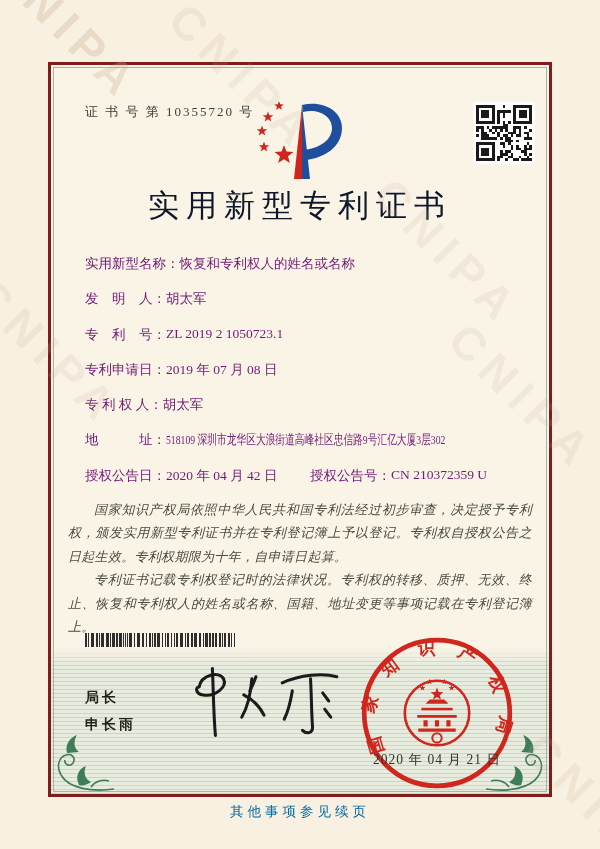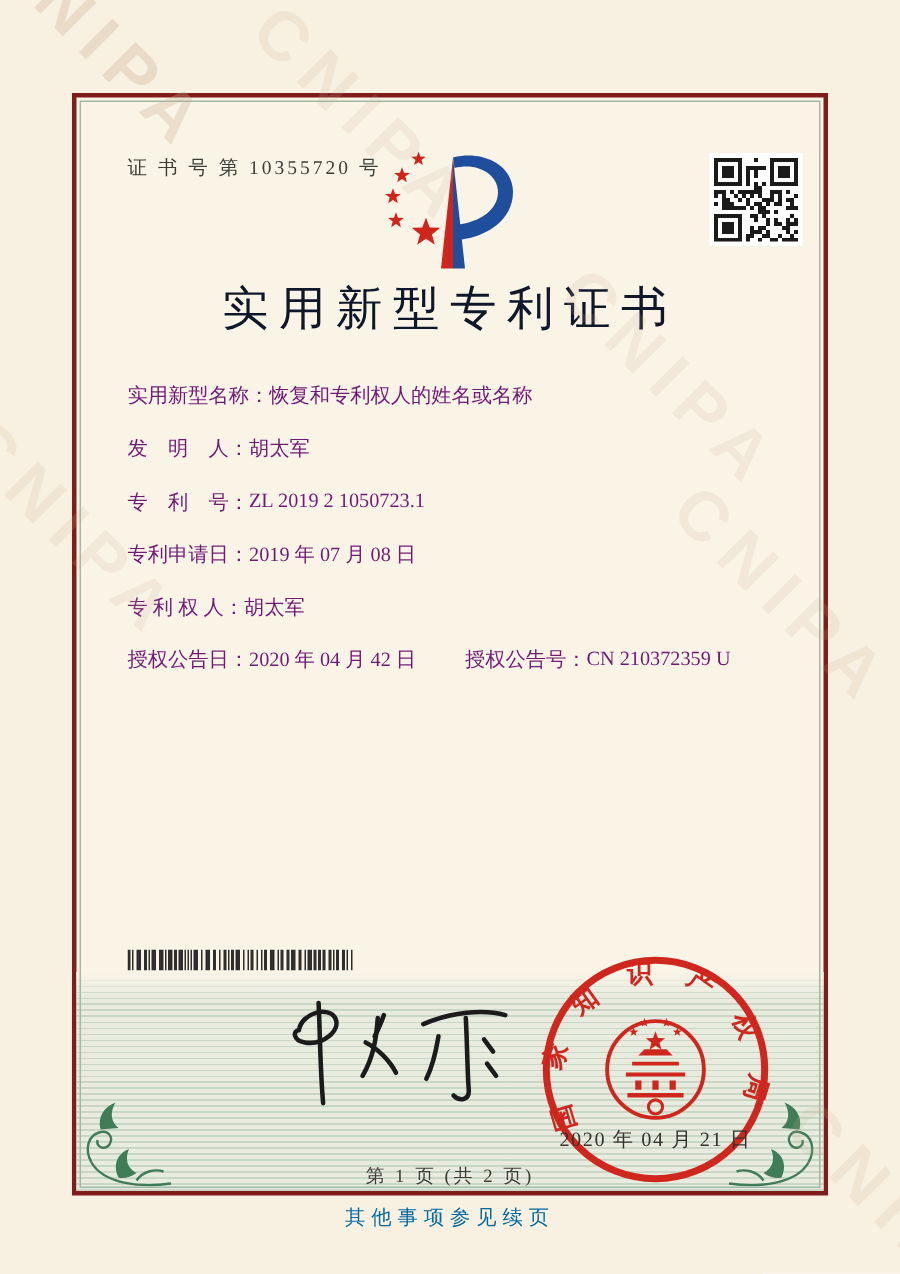--- a/index.html
+++ b/index.html
@@ -318,29 +318,37 @@
       </div>
       <div class="field-row">
         <span class="f-label">专利申请日：</span>
         <span class="f-value">2019 年 07 月 08 日</span>
       </div>
       <div class="field-row">
         <span class="f-label">专 利 权 人：</span>
         <span class="f-value">胡太军</span>
       </div>
       <div class="field-row">
+        <span class="f-label">地　　　址：</span>
+        <span class="f-value condensed">518109 深圳市龙华区大浪街道高峰社区忠信路9号汇亿大厦3层302</span>
+      </div>
+      <div class="field-row">
         <span class="grant-left">
           <span class="f-label">授权公告日：</span>
           <span class="f-value">2020 年 04 月 42 日</span>
         </span>
         <span class="f-label">授权公告号：</span>
         <span class="f-value">CN 210372359 U</span>
       </div>
     </div>
 
+    <div class="paras">
+      <p>国家知识产权局依照中华人民共和国专利法经过初步审查，决定授予专利权，颁发实用新型专利证书并在专利登记簿上予以登记。专利权自授权公告之日起生效。专利权期限为十年，自申请日起算。</p>
+      <p>专利证书记载专利权登记时的法律状况。专利权的转移、质押、无效、终止、恢复和专利权人的姓名或名称、国籍、地址变更等事项记载在专利登记簿上。</p>
+    </div>
 
     <div class="barcode">
       <svg viewBox="0 0 153 14" preserveAspectRatio="none" fill="#2e2e2e">
           <g id="bc-bars">
             <rect x="0" y="0" width="2" height="14"></rect>
             <rect x="3" y="0" width="1" height="14"></rect>
             <rect x="6" y="0" width="3" height="14"></rect>
             <rect x="11" y="0" width="2" height="14"></rect>
             <rect x="14" y="0" width="1" height="14"></rect>
             <rect x="16" y="0" width="3" height="14"></rect>
@@ -381,20 +389,24 @@
             <rect x="134" y="0" width="2" height="14"></rect>
             <rect x="137" y="0" width="1" height="14"></rect>
             <rect x="139" y="0" width="2" height="14"></rect>
             <rect x="143" y="0" width="2" height="14"></rect>
             <rect x="146" y="0" width="1" height="14"></rect>
             <rect x="149" y="0" width="1" height="14"></rect>
           </g>
         </svg>
     </div>
 
+    <div class="signer">
+      <div>局长</div>
+      <div>申长雨</div>
+    </div>
 
     <div class="signature">
       <svg viewBox="0 0 170 78" width="172" height="82" fill="none" stroke="#1b1b1b" stroke-width="3" stroke-linecap="round">
         <path d="M20,26 C22,14 40,10 44,18 C48,26 36,36 24,34 C16,33 16,26 20,26"></path>
         <path d="M33,8 C34,28 34,52 36,74"></path>
         <path d="M72,18 C71,32 69,44 62,56"></path>
         <path d="M64,34 C72,38 80,46 84,54"></path>
         <path d="M76,16 C74,22 72,26 70,30"></path>
         <path d="M102,22 C120,14 142,12 156,16"></path>
         <path d="M130,18 C131,36 131,54 132,66 C132,72 126,73 122,69"></path>
@@ -443,17 +455,16 @@
     <div class="ornament right">
       <svg viewBox="0 0 62 60" width="62" height="60" fill="none" stroke="#3f7d58" stroke-width="1.6">
         <path d="M61,56 C40,59 16,56 8,42"></path>
         <path d="M8,42 C3,33 6,24 13,22 C19,20 23,25 20,30 C17,34 11,32 12,27"></path>
         <path d="M26,52 C22,44 25,36 33,33 C30,40 32,46 38,49 C34,52 29,53 26,52 Z" fill="#3f7d58" stroke="none"></path>
         <path d="M14,20 C12,12 16,5 24,2 C20,9 21,15 26,19 Z" fill="#3f7d58" stroke="none"></path>
         <path d="M38,54 C42,48 50,46 56,48"></path>
       </svg>
     </div>
 
-    <div class="page-ind">第 1 页 (共 2 页)</div>
   </div>
 
   <div class="cont-note">其他事项参见续页</div>
 </div>
 
 </body></html>

